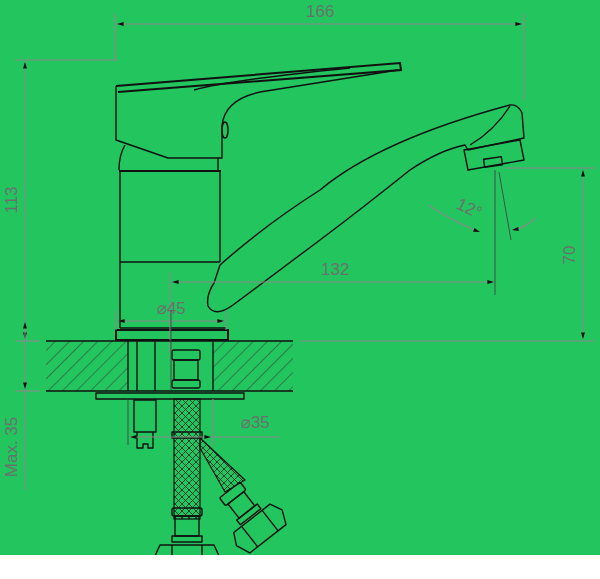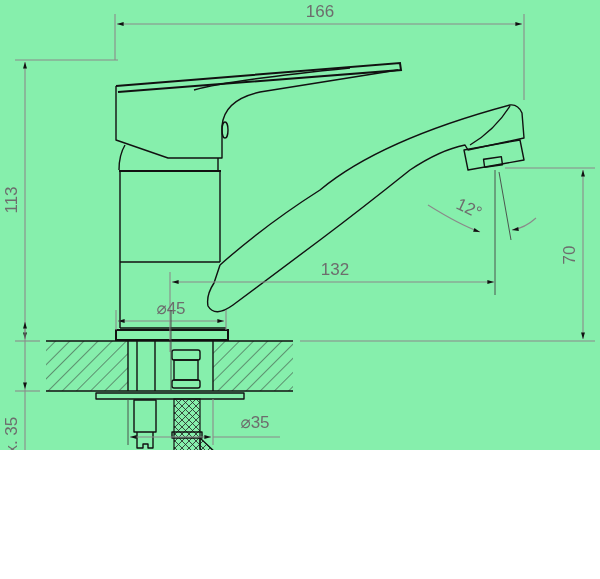--- a/index.html
+++ b/index.html
@@ -1,16 +1,16 @@
 <!DOCTYPE html>
 <html><head>
   <meta charset="utf-8">
   <style>
     html, body { margin: 0; padding: 0; background: #ffffff; }
-    .canvas { position: relative; width: 600px; height: 450px; background: #86efac; overflow: hidden; }
+    .canvas { position: relative; width: 600px; height: 555px; background: #22c55e; overflow: hidden; }
     svg { position: absolute; left: 0; top: 0; }
     .dim-text { font-family: "Liberation Sans", sans-serif; font-size: 17px; fill: #6d6d6d; }
     .part { fill: none; stroke: #111; stroke-width: 1.4; stroke-linejoin: round; }
     .part-thick { fill: none; stroke: #111; stroke-width: 2; }
     .dim { fill: none; stroke: #8a8a8a; stroke-width: 1.1; }
     .thin { fill: none; stroke: #444; stroke-width: 0.9; }
   </style>
 </head>
 <body>
 

